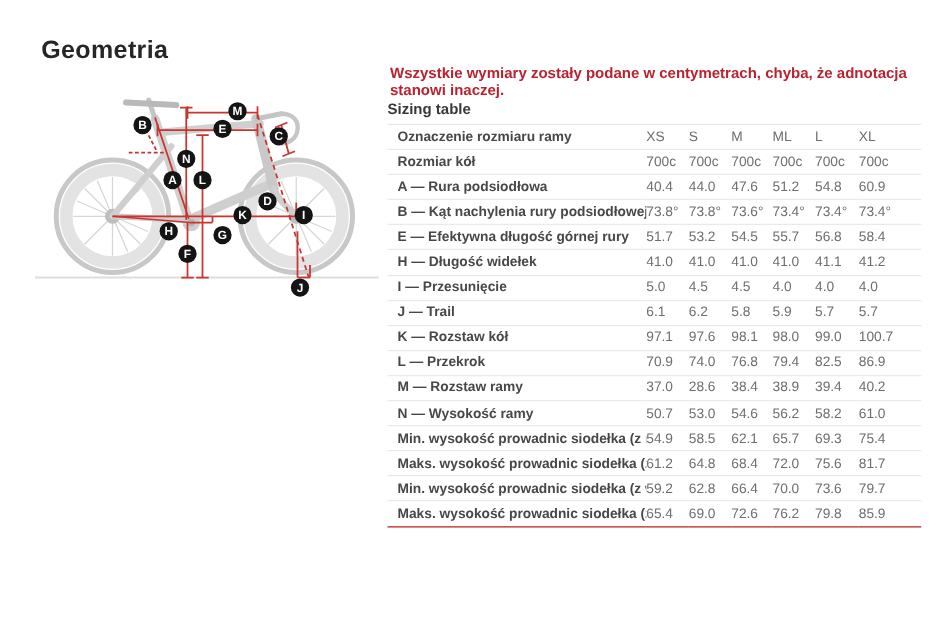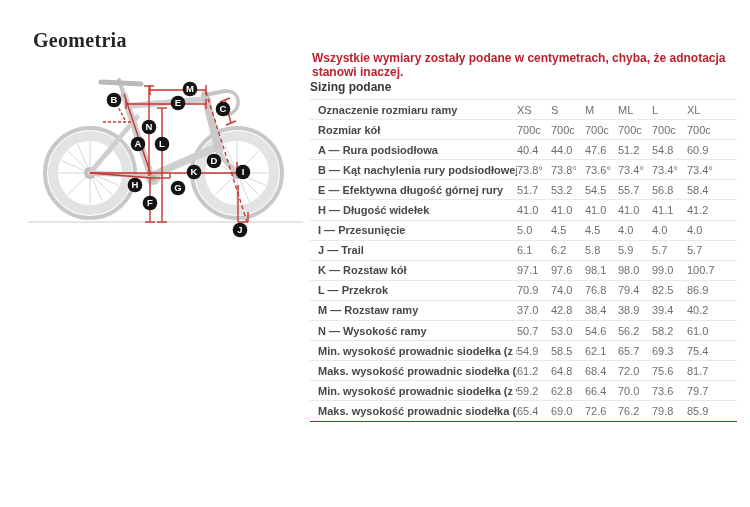--- a/index.html
+++ b/index.html
@@ -2,21 +2,21 @@
 <html><head>
 <meta charset="utf-8">
 <style>
   html,body{margin:0;padding:0;}
   body{
     width:750px;height:507px;position:relative;overflow:hidden;
     background:#ffffff;font-family:"Liberation Sans",sans-serif;color:#3a3a3a;
   }
   .page-title{
     position:absolute;left:33px;top:30px;font-size:20px;font-weight:bold;
-    color:#262626;letter-spacing:.3px;line-height:1;font-family:Liberation Serif, serif;
+    color:#262626;letter-spacing:.3px;line-height:1;
   }
   .diagram{position:absolute;left:23px;top:62px;}
   .note{
     position:absolute;left:312px;top:51px;width:430px;
     font-size:12px;font-weight:bold;color:#b92330;line-height:1.2;
   }
   .table-title{
     position:absolute;left:310px;top:80px;font-size:12px;font-weight:bold;color:#383838;
   }
   table.sizing{
@@ -192,21 +192,21 @@
         <text x="190" y="92.4" class="cl">M</text>
       </g>
       <g>
         <circle cx="149" cy="127" r="7.3" fill="#141414"></circle>
         <text x="149" y="130.4" class="cl">N</text>
       </g>
     </g>
 </svg>
 
 <div class="note">Wszystkie wymiary zostały podane w centymetrach, chyba, że adnotacja stanowi inaczej.</div>
-<div class="table-title">Sizing podane</div>
+<div class="table-title">Sizing table</div>
 
 <table class="sizing">
   <colgroup>
     <col style="width:207px">
       <col style="width:34px">
       <col style="width:34px">
     <col style="width:33px">
       <col style="width:34px">
       <col style="width:35px">
       <col>
@@ -298,21 +298,21 @@
         <td>70.9</td>
         <td>74.0</td>
         <td>76.8</td>
         <td>79.4</td>
         <td>82.5</td>
         <td>86.9</td>
       </tr>
       <tr>
         <td class="lbl">M — Rozstaw ramy</td>
         <td>37.0</td>
-        <td>42.8</td>
+        <td>28.6</td>
         <td>38.4</td>
         <td>38.9</td>
         <td>39.4</td>
         <td>40.2</td>
       </tr>
       <tr>
         <td class="lbl">N — Wysokość ramy</td>
         <td>50.7</td>
         <td>53.0</td>
         <td>54.6</td>

